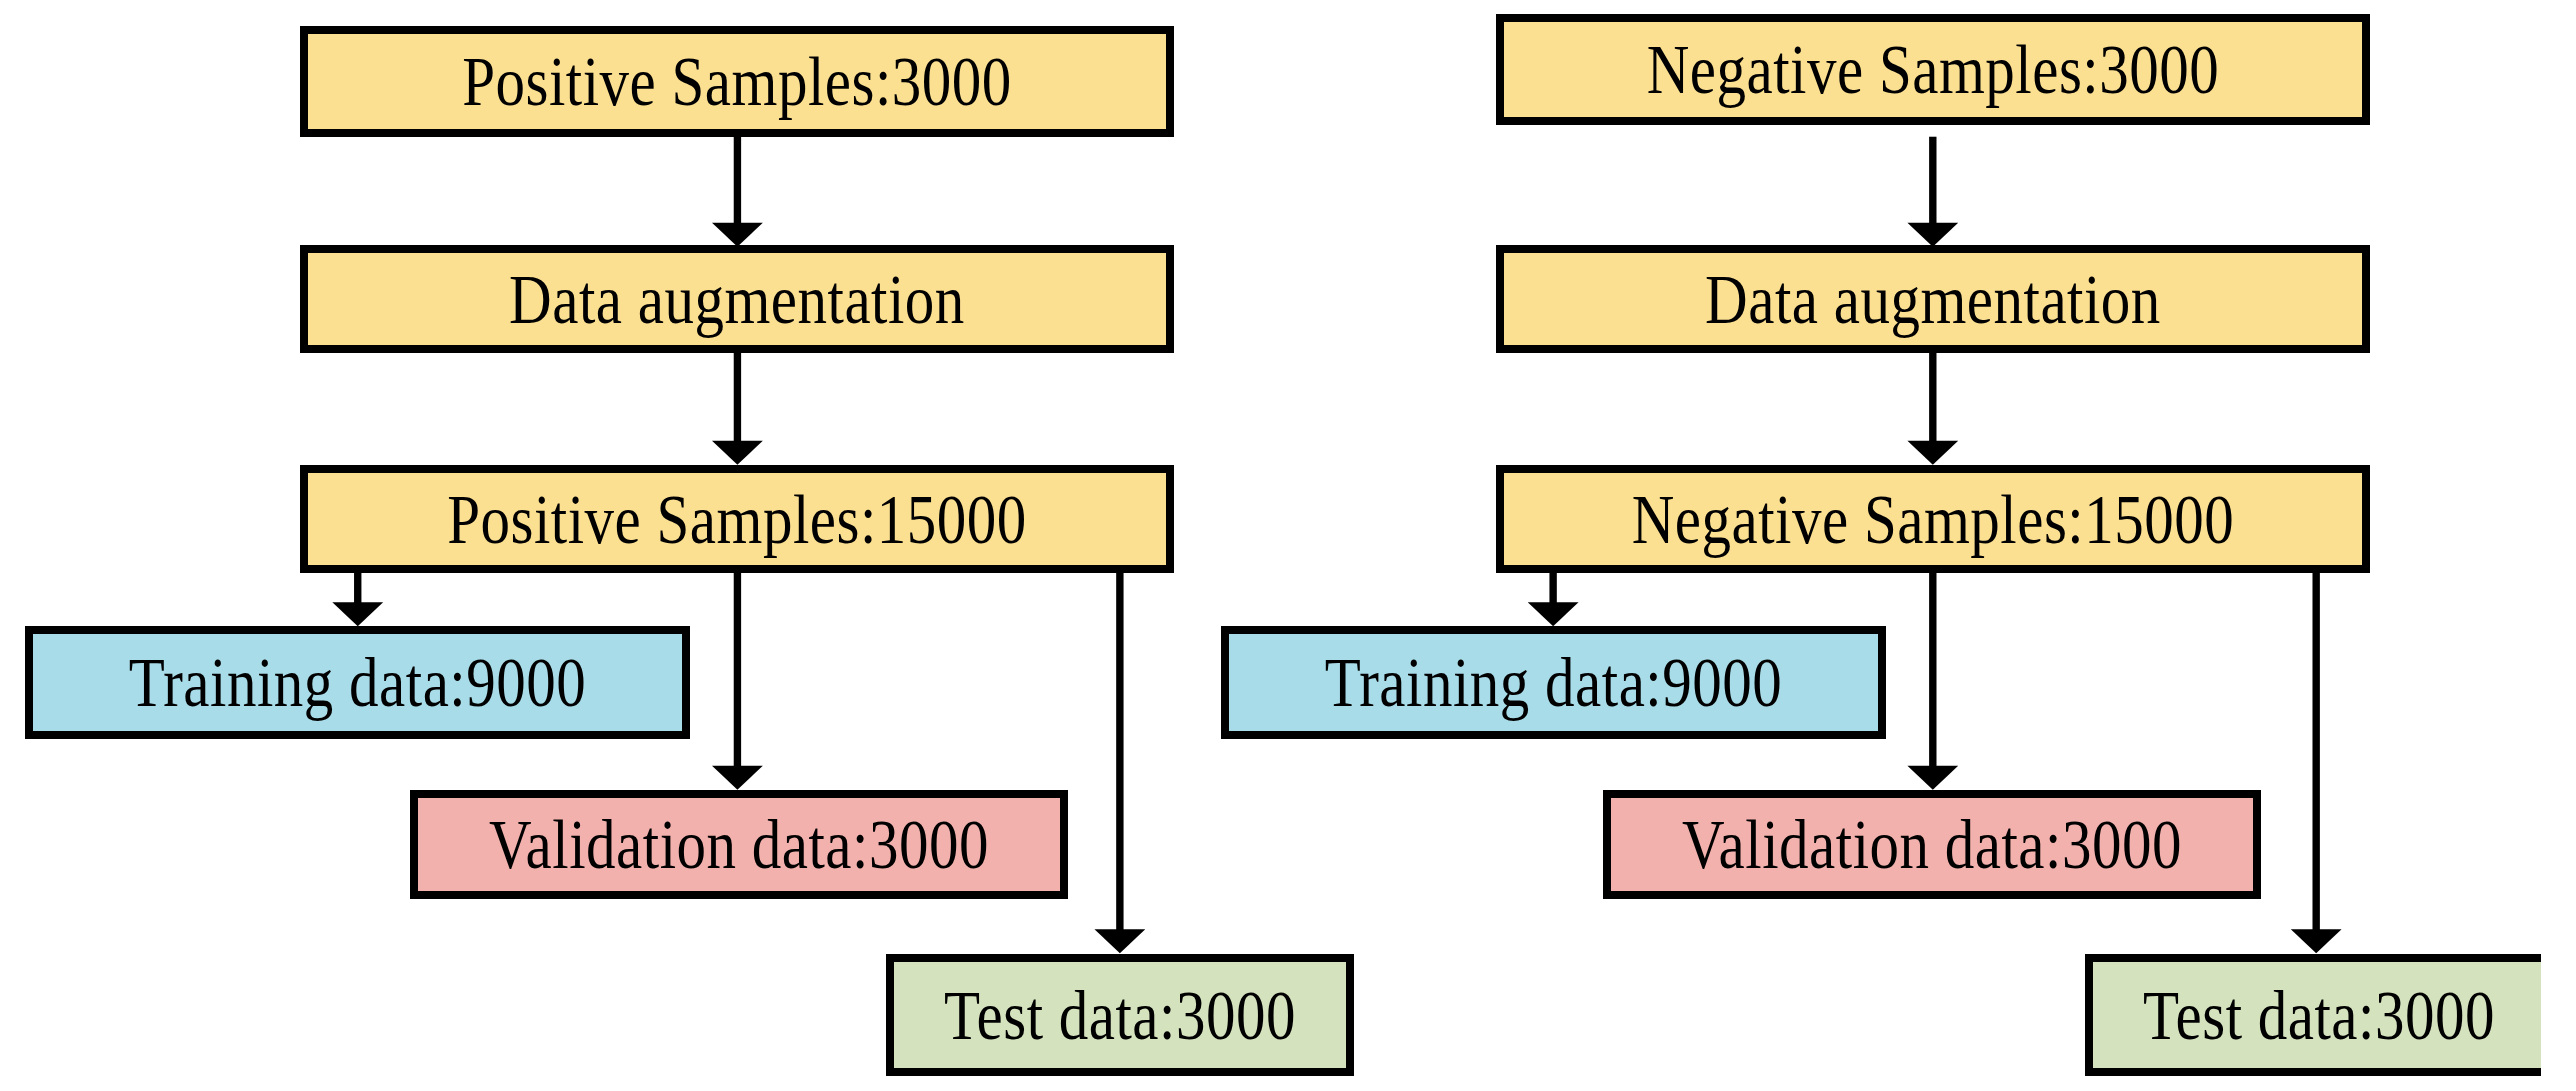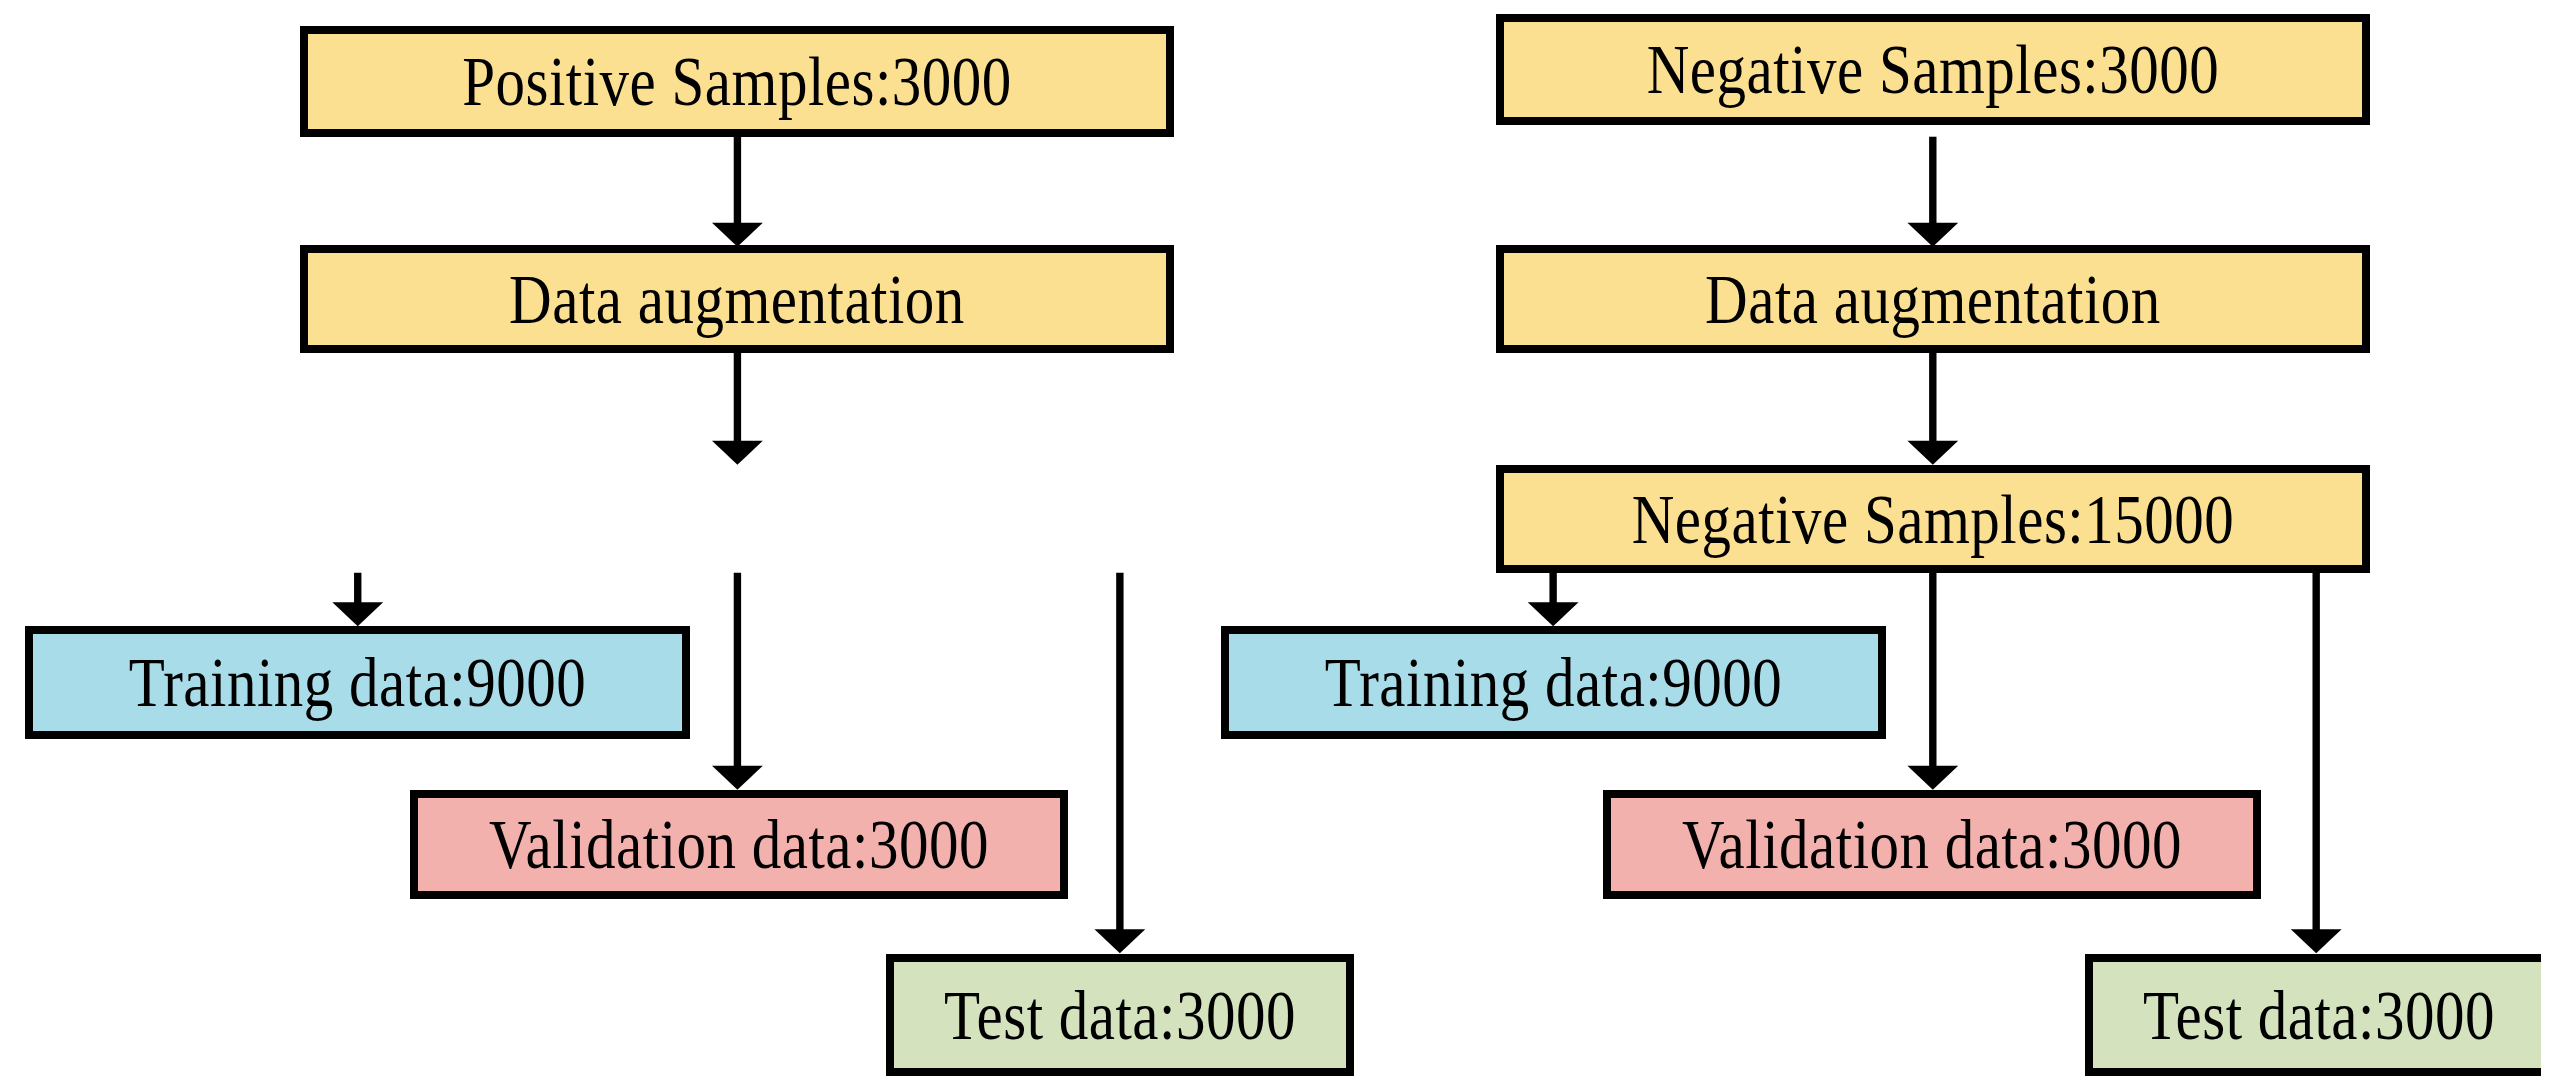--- a/index.html
+++ b/index.html
@@ -55,20 +55,23 @@
 <div class="canvas">
 
   <div class="node" style="left: 300px; top: 26px; width: 874px; height: 111px; background-color: rgb(252, 224, 146);">
     <span class="lbl">Positive Samples:3000</span>
   </div>
 
   <div class="node" style="left: 300px; top: 245px; width: 874px; height: 108px; background-color: rgb(252, 224, 146);">
     <span class="lbl">Data augmentation</span>
   </div>
 
+  <div class="node" style="left: 300px; top: 465px; width: 874px; height: 108px; background-color: rgb(252, 224, 146);">
+    <span class="lbl">Positive Samples:15000</span>
+  </div>
 
   <div class="node" style="left: 25px; top: 626px; width: 665px; height: 113px; background-color: rgb(168, 220, 232);">
     <span class="lbl">Training data:9000</span>
   </div>
 
   <div class="node" style="left: 410px; top: 790px; width: 658px; height: 109px; background-color: rgb(242, 177, 173);">
     <span class="lbl">Validation data:3000</span>
   </div>
 
   <div class="node" style="left: 886px; top: 954px; width: 468px; height: 122px; background-color: rgb(212, 227, 190);">

